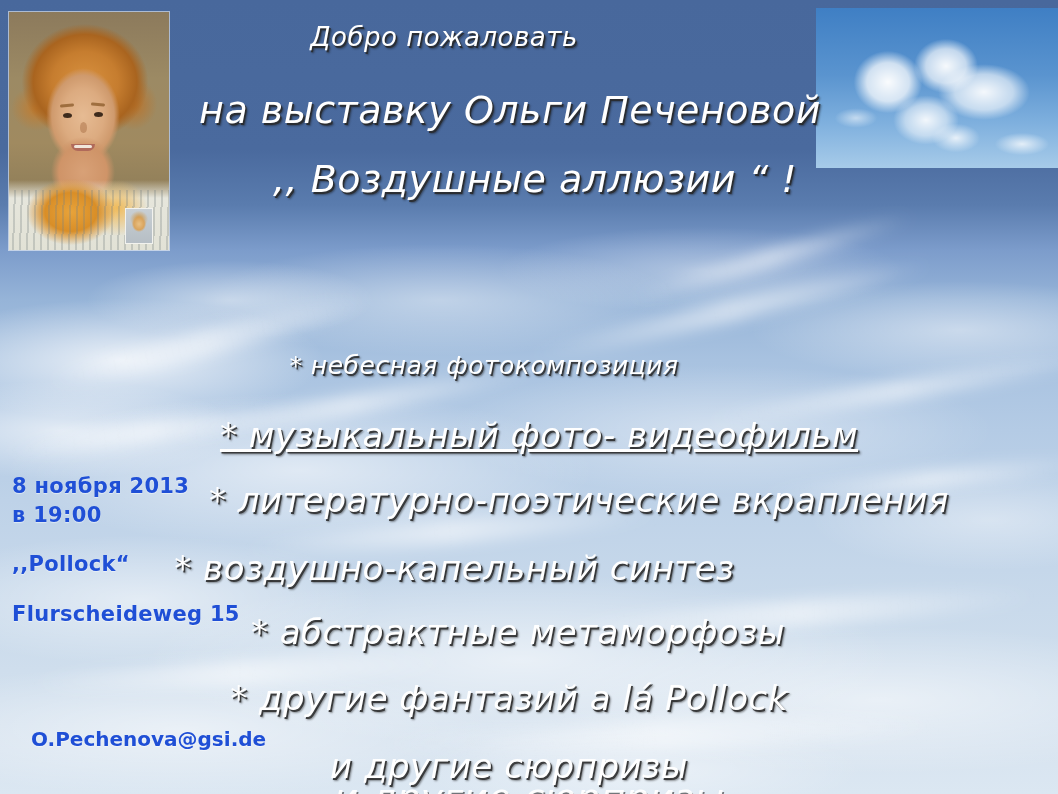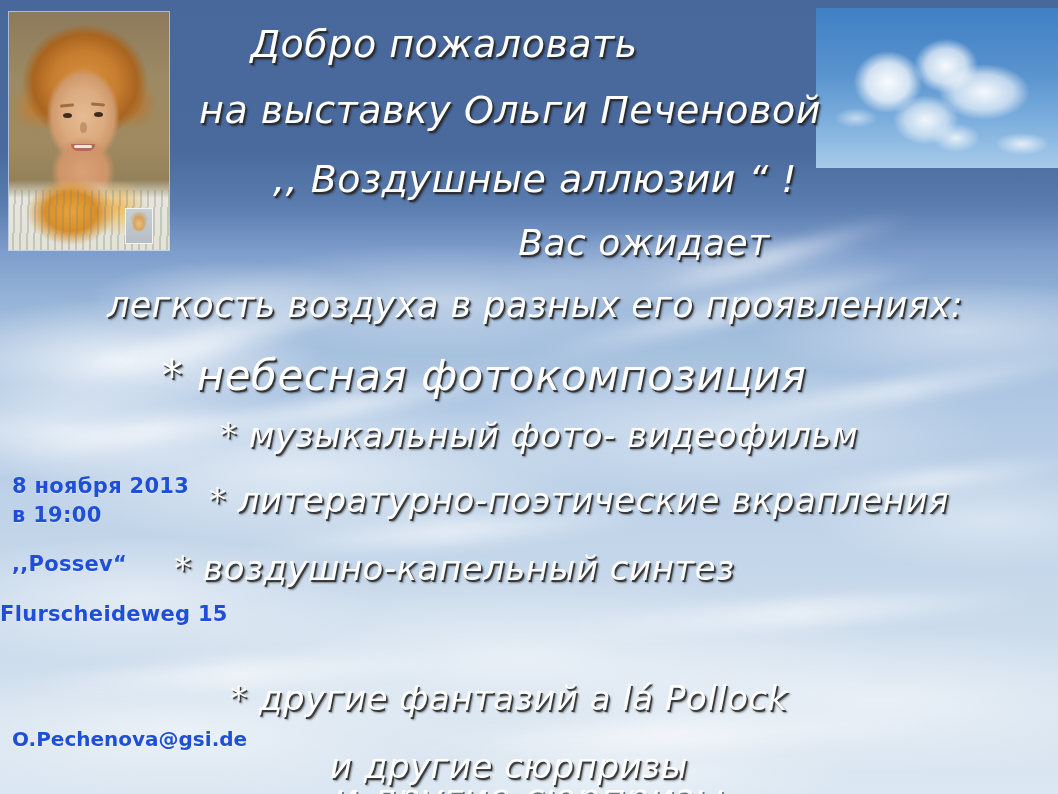--- a/index.html
+++ b/index.html
@@ -148,21 +148,21 @@
   .info-line {
     position: absolute;
     white-space: nowrap;
     color: #1f4fd6;
     font-family: "DejaVu Sans", sans-serif;
     font-weight: 700;
     font-size: 21px;
     letter-spacing: .3px;
     text-shadow: 0 1px 1px rgba(255,255,255,.5);
   }
-  #email-line { font-size: 20px; letter-spacing: 0; }
+  #email-line { font-size: 20px; letter-spacing: 0; margin-left: 19px; }
   #bottom-cut {
     position: absolute;
     left: 0; right: 0; bottom: -26px;
     text-align: center;
     white-space: nowrap;
     color: rgba(255,255,255,.95);
     font-family: "DejaVu Sans", sans-serif;
     font-style: italic;
     font-size: 38px;
     text-shadow: 1.5px 1.5px 0 rgba(40,40,40,.6);
@@ -196,35 +196,34 @@
     <div class="feature eye" style="left:54px; top:101px;"></div>
     <div class="feature eye" style="left:85px; top:100px;"></div>
     <div class="feature nose" style="left:71px; top:110px;"></div>
     <div class="feature mouth" style="left:62px; top:132px;"></div>
     <div class="feature teeth" style="left:65px; top:133px;"></div>
     <div id="badge-inset"></div>
   </div>
 
   <div class="photo" id="cloud-photo"></div>
 
-  <div class="script-line" style="left:0; width:1058px; text-align:center; top:22px; font-size:38px; padding-right:170px; box-sizing:border-box;">Добро пожаловать</div>
+  <div class="script-line" style="left:0; width:1058px; text-align:center; top:22px; font-size:26px; padding-right:170px; box-sizing:border-box;">Добро пожаловать</div>
   <div class="script-line" style="left:0; width:1058px; text-align:center; top:88px; font-size:38px; padding-right:38px; box-sizing:border-box;">на выставку Ольги Печеновой</div>
   <div class="script-line" style="left:0; width:1058px; text-align:center; top:157px; font-size:38px; padding-right:40px; box-sizing:border-box;margin-left:26px;">,, Воздушные аллюзии “ !</div>
 
-  <div class="script-line" style="left:0; width:1058px; text-align:center; top:222px; font-size:36px; padding-left:230px; box-sizing:border-box;">Вас ожидает</div>
-  <div class="script-line" style="left:0; width:1058px; text-align:center; top:285px; font-size:35px; padding-left:12px; box-sizing:border-box;">легкость воздуха в разных его проявлениях:</div>
-
-  <div class="script-line" style="left:0; width:968px; text-align:center; top:351px; font-size:42px; box-sizing:border-box;">* небесная фотокомпозиция</div>
-  <div class="script-line" style="left:0; width:1058px; text-align:center; top:415px; font-size:34px; padding-left:20px; box-sizing:border-box;">* музыкальный фото- видеофильм</div>
+
+  <div class="script-line" style="left:0; width:968px; text-align:center; top:351px; font-size:25px; box-sizing:border-box;">* небесная фотокомпозиция</div>
+  <div class="script-line" style="left:0; width:1058px; text-align:center; top:415px; font-size:34px; padding-left:20px; box-sizing:border-box;text-decoration:underline;">* музыкальный фото- видеофильм</div>
   <div class="script-line" style="left:0; width:1058px; text-align:center; top:480px; font-size:34px; padding-left:100px; box-sizing:border-box;">* литературно-поэтические вкрапления</div>
   <div class="script-line" style="left:0; width:893px; text-align:center; top:548px; font-size:34px; padding-left:16px; box-sizing:border-box;">* воздушно-капельный синтез</div>
+  <div class="script-line" style="left:0; width:1058px; text-align:center; top:612px; font-size:34px; padding-right:22px; box-sizing:border-box;">* абстрактные метаморфозы</div>
   <div class="script-line" style="left:0; width:1058px; text-align:center; top:678px; font-size:34px; padding-right:40px; box-sizing:border-box;">* другие фантазий а lá Pollock</div>
   <div class="script-line" style="left:0; width:1058px; text-align:center; top:746px; font-size:34px; padding-right:40px; box-sizing:border-box;">и другие сюрпризы</div>
 
   <div id="bottom-cut">и другие сюрпризы</div>
 
   <div class="info-line" style="left:12px; top:474px;">8 ноября 2013</div>
   <div class="info-line" style="left:12px; top:503px;text-align:right;">в 19:00</div>
-  <div class="info-line" style="left:12px; top:552px;">,,Possev“</div>
-  <div class="info-line" style="left:0; top:602px;">Flurscheideweg 15</div>
+  <div class="info-line" style="left:12px; top:552px;">,,Pollock“</div>
+  <div class="info-line" style="left:12px; top:602px;">Flurscheideweg 15</div>
   <div class="info-line" id="email-line" style="left:12px; top:727px;">O.Pechenova@gsi.de</div>
 
 </div>
 
 </body></html>

